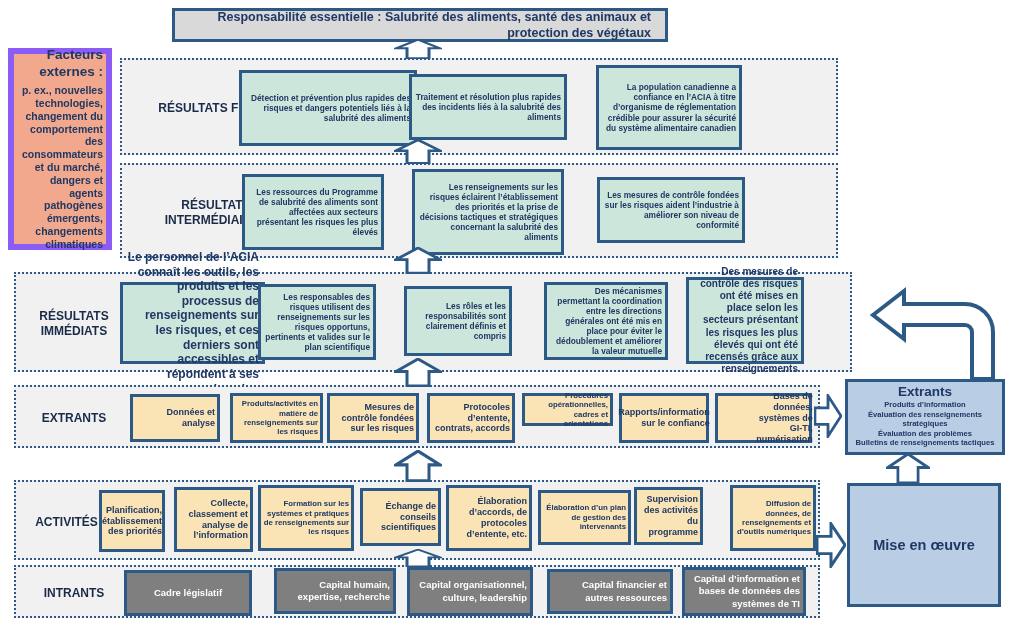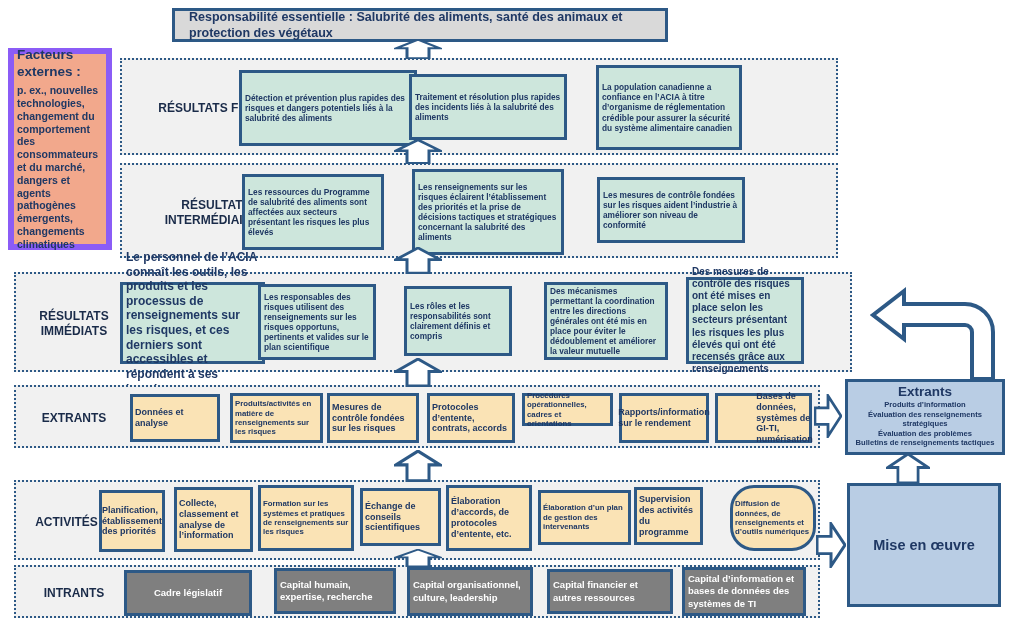--- a/index.html
+++ b/index.html
@@ -1,21 +1,21 @@
 <!DOCTYPE html>
 <html lang="fr"><head>
 <meta charset="utf-8">
 <style>
   html,body{margin:0;padding:0;background:#fff;}
   #canvas{
     position:relative;width:1018px;height:635px;background:#fff;overflow:hidden;
     font-family:"Liberation Sans","DejaVu Sans",sans-serif;color:#1f3864;
   }
   .abs{position:absolute;box-sizing:border-box;}
-  .ctr{display:flex;align-items:center;justify-content:center;text-align:left;}
+  .ctr{display:flex;align-items:center;justify-content:center;text-align:right;}
   
   .title-box{background:#d9d9d9;border:3px solid #2d5986;font-weight:bold;font-size:12.5px;line-height:1.3;padding:2px 14px;}
   
   .factors-box{background:#f2a88c;border:6px solid #8b5cf6;padding:6px 3px;flex-direction:column;}
   .factors-box .fh{font-weight:bold;font-size:13.5px;line-height:1.25;margin-bottom:3px;}
   .factors-box .fb{font-weight:bold;font-size:10.5px;line-height:1.22;}
   
   .row{background:#f1f1f1;border:2px dotted #2d5986;}
   .rlabel{font-weight:bold;font-size:12px;line-height:1.25;text-align:center;color:#1a2b49;}
   
@@ -66,34 +66,34 @@
     <div class="abs ctr gbox" style="left:670px;top:3px;width:118px;height:87px;font-size:10px;">Des mesures de contrôle des risques ont été mises en place selon les secteurs présentant les risques les plus élevés qui ont été recensés grâce aux renseignements</div>
   </div>
 
   <div class="abs row" style="left:14px;top:385px;width:806px;height:63px;">
     <div class="abs ctr rlabel" style="left:8px;top:0;width:100px;height:63px;">EXTRANTS</div>
     <div class="abs ctr ybox" style="left:114px;top:7px;width:90px;height:48px;">Données et analyse</div>
     <div class="abs ctr ybox small" style="left:214px;top:6px;width:93px;height:50px;">Produits/activités en matière de renseignements sur les risques</div>
     <div class="abs ctr ybox" style="left:311px;top:6px;width:92px;height:50px;">Mesures de contrôle fondées sur les risques</div>
     <div class="abs ctr ybox" style="left:411px;top:6px;width:88px;height:50px;">Protocoles d’entente, contrats, accords</div>
     <div class="abs ctr ybox small" style="left:506px;top:6px;width:91px;height:33px;">Procédures opérationnelles, cadres et orientations</div>
-    <div class="abs ctr ybox" style="left:603px;top:6px;width:90px;height:50px;">Rapports/information sur le rendement</div>
+    <div class="abs ctr ybox" style="left:603px;top:6px;width:90px;height:50px;">Rapports/information sur le confiance</div>
     <div class="abs ctr ybox" style="left:699px;top:6px;width:97px;height:50px;padding-left:44px;">Bases de données, systèmes de GI-TI, numérisation</div>
   </div>
 
   <div class="abs row" style="left:14px;top:480px;width:806px;height:80px;">
     <div class="abs ctr rlabel" style="left:8px;top:0;width:85px;height:80px;">ACTIVITÉS</div>
     <div class="abs ctr ybox" style="left:83px;top:8px;width:66px;height:62px;">Planification, établissement des priorités</div>
     <div class="abs ctr ybox" style="left:158px;top:5px;width:79px;height:65px;">Collecte, classement et analyse de l’information</div>
     <div class="abs ctr ybox small" style="left:242px;top:3px;width:96px;height:66px;">Formation sur les systèmes et pratiques de renseignements sur les risques</div>
     <div class="abs ctr ybox" style="left:344px;top:6px;width:81px;height:58px;">Échange de conseils scientifiques</div>
     <div class="abs ctr ybox" style="left:430px;top:3px;width:86px;height:66px;">Élaboration d’accords, de protocoles d’entente, etc.</div>
     <div class="abs ctr ybox small" style="left:522px;top:8px;width:93px;height:55px;">Élaboration d’un plan de gestion des intervenants</div>
     <div class="abs ctr ybox" style="left:618px;top:5px;width:69px;height:58px;">Supervision des activités du programme</div>
-    <div class="abs ctr ybox small" style="left:714px;top:3px;width:86px;height:66px;border-radius:24px;">Diffusion de données, de renseignements et d’outils numériques</div>
+    <div class="abs ctr ybox small" style="left:714px;top:3px;width:86px;height:66px;">Diffusion de données, de renseignements et d’outils numériques</div>
   </div>
 
   <div class="abs row" style="left:14px;top:565px;width:806px;height:53px;">
     <div class="abs ctr rlabel" style="left:8px;top:0;width:100px;height:53px;">INTRANTS</div>
     <div class="abs ctr kbox" style="left:108px;top:3px;width:128px;height:46px;">Cadre législatif</div>
     <div class="abs ctr kbox" style="left:258px;top:1px;width:122px;height:46px;">Capital humain, expertise, recherche</div>
     <div class="abs ctr kbox" style="left:391px;top:0;width:126px;height:49px;">Capital organisationnel, culture, leadership</div>
     <div class="abs ctr kbox" style="left:531px;top:2px;width:126px;height:45px;">Capital financier et autres ressources</div>
     <div class="abs ctr kbox" style="left:666px;top:0;width:124px;height:49px;">Capital d’information et bases de données des systèmes de TI</div>
   </div>

